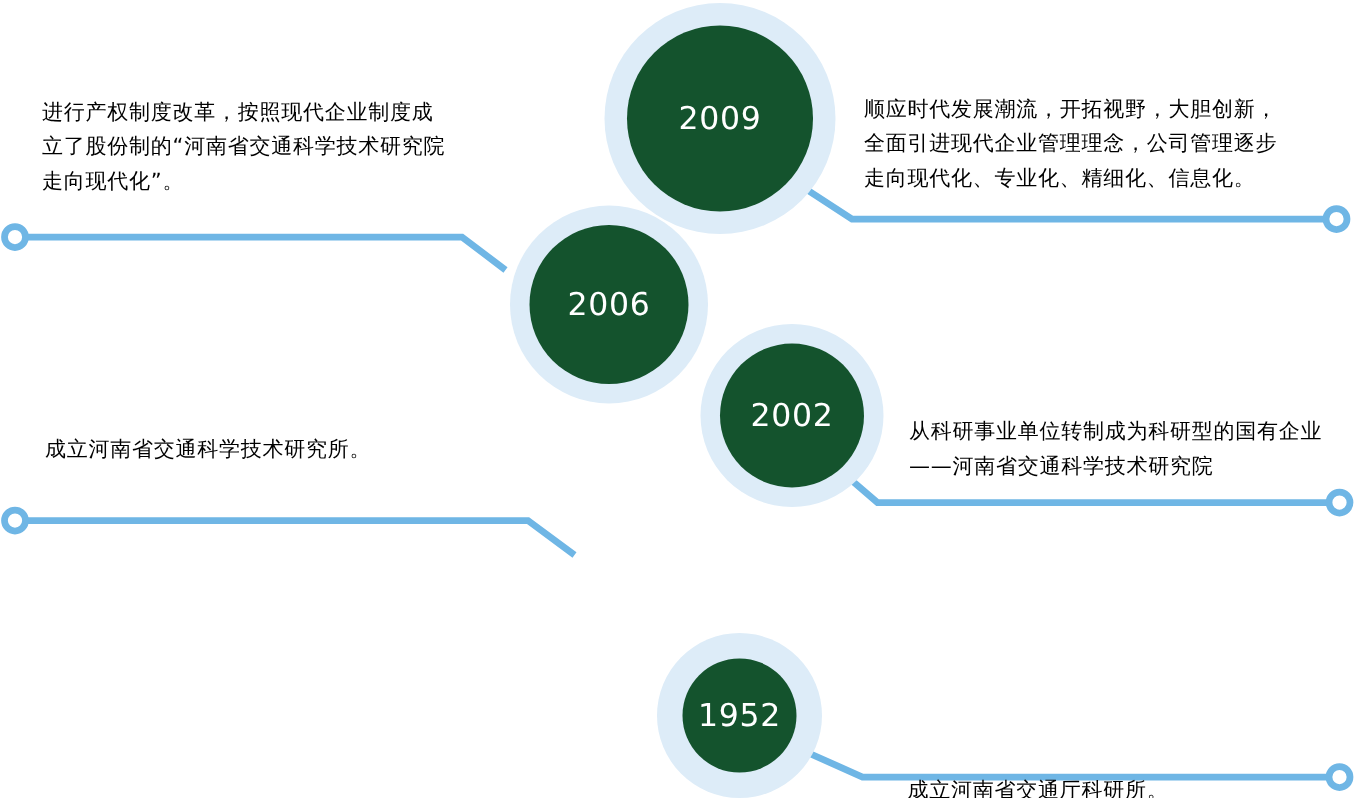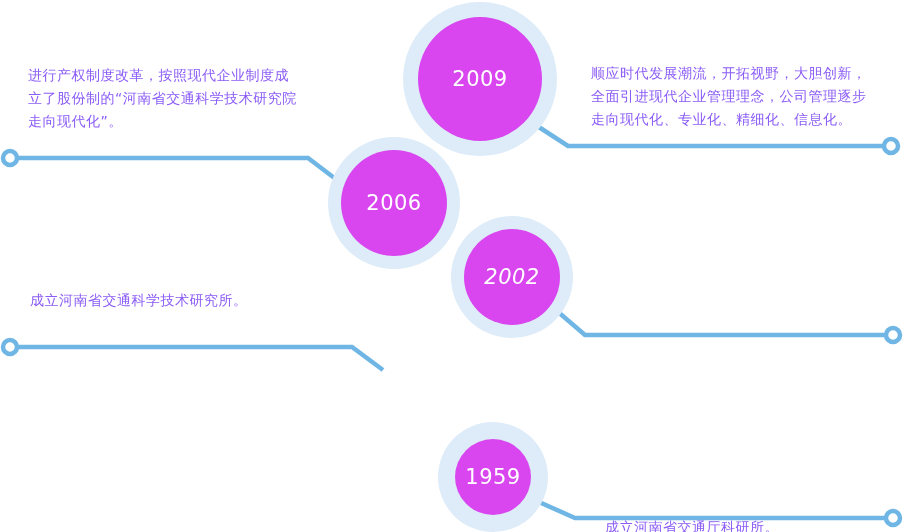--- a/index.html
+++ b/index.html
@@ -10,43 +10,43 @@
     overflow:hidden;
     font-family:"DejaVu Sans","Liberation Sans",sans-serif;
   }
   .wires{position:absolute;left:0;top:0;z-index:1;}
   .milestone{
     position:absolute;z-index:2;
     background:#ddecf8;border-radius:50%;
     display:flex;align-items:center;justify-content:center;
   }
   .milestone .core{
-    background:#d946ef;border-radius:50%;
+    background:#14532d;border-radius:50%;
     display:flex;align-items:center;justify-content:center;
   }
   .milestone .year{
     color:#ffffff;font-size:21px;letter-spacing:0.5px;
   }
   .m2009{left:403px;top:2px;width:154px;height:154px;}
   .m2009 .core{width:124px;height:124px;}
-  .m2006{left:328px;top:137px;width:132px;height:132px;}
+  .m2006{left:340px;top:137px;width:132px;height:132px;}
   .m2006 .core{width:106px;height:106px;}
-  .m2002{left:451px;top:216px;width:122px;height:122px;font-style:italic;}
+  .m2002{left:467px;top:216px;width:122px;height:122px;}
   .m2002 .core{width:96px;height:96px;}
   .m1978{left:376px;top:320px;width:114px;height:114px;}
   .m1978 .core{width:84px;height:84px;}
   .m1959{left:438px;top:422px;width:110px;height:110px;}
   .m1959 .core{width:76px;height:76px;}
   .note{
     position:absolute;z-index:2;
-    color:#8b5cf6;font-size:14px;line-height:23px;
+    color:#000000;font-size:14px;line-height:23px;
     letter-spacing:0.5px;white-space:nowrap;
   }
   .note-top-left{left:28px;top:64px;}
-  .note-top-right{left:591px;top:62px;}
+  .note-top-right{left:576px;top:62px;}
   .note-mid-left{left:30px;top:289px;}
   .note-mid-right{left:606px;top:277px;}
   .note-bottom-right{left:605px;top:476px;margin-top:40px;}
 </style>
 </head>
 <body>
 
 <div class="stage">
 
   <svg class="wires" width="905" height="532" viewBox="0 0 905 532">
@@ -81,36 +81,40 @@
       <span class="year">2006</span>
     </div>
   </div>
   <div class="milestone m2002">
     <div class="core">
       <span class="year">2002</span>
     </div>
   </div>
   <div class="milestone m1959">
     <div class="core">
-      <span class="year">1959</span>
+      <span class="year">1952</span>
     </div>
   </div>
 
   <div class="note note-top-right">
     <div>顺应时代发展潮流，开拓视野，大胆创新，</div>
     <div>全面引进现代企业管理理念，公司管理逐步</div>
     <div>走向现代化、专业化、精细化、信息化。</div>
   </div>
 
   <div class="note note-top-left">
     <div>进行产权制度改革，按照现代企业制度成</div>
     <div>立了股份制的“河南省交通科学技术研究院</div>
     <div>走向现代化”。</div>
   </div>
 
+  <div class="note note-mid-right">
+    <div>从科研事业单位转制成为科研型的国有企业</div>
+    <div>——河南省交通科学技术研究院</div>
+  </div>
 
   <div class="note note-mid-left">
     <div>成立河南省交通科学技术研究所。</div>
   </div>
 
   <div class="note note-bottom-right">
     <div>成立河南省交通厅科研所。</div>
   </div>
 
 </div>

